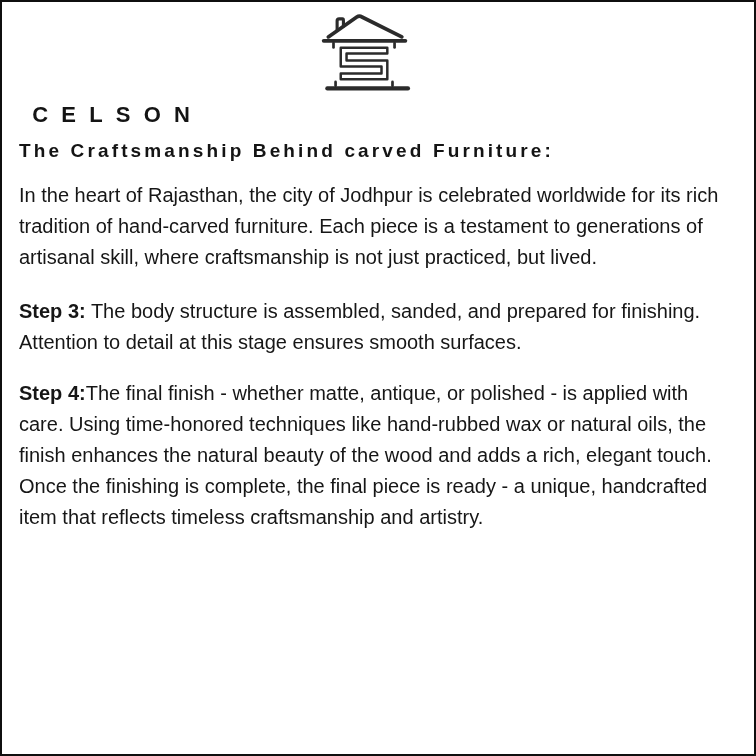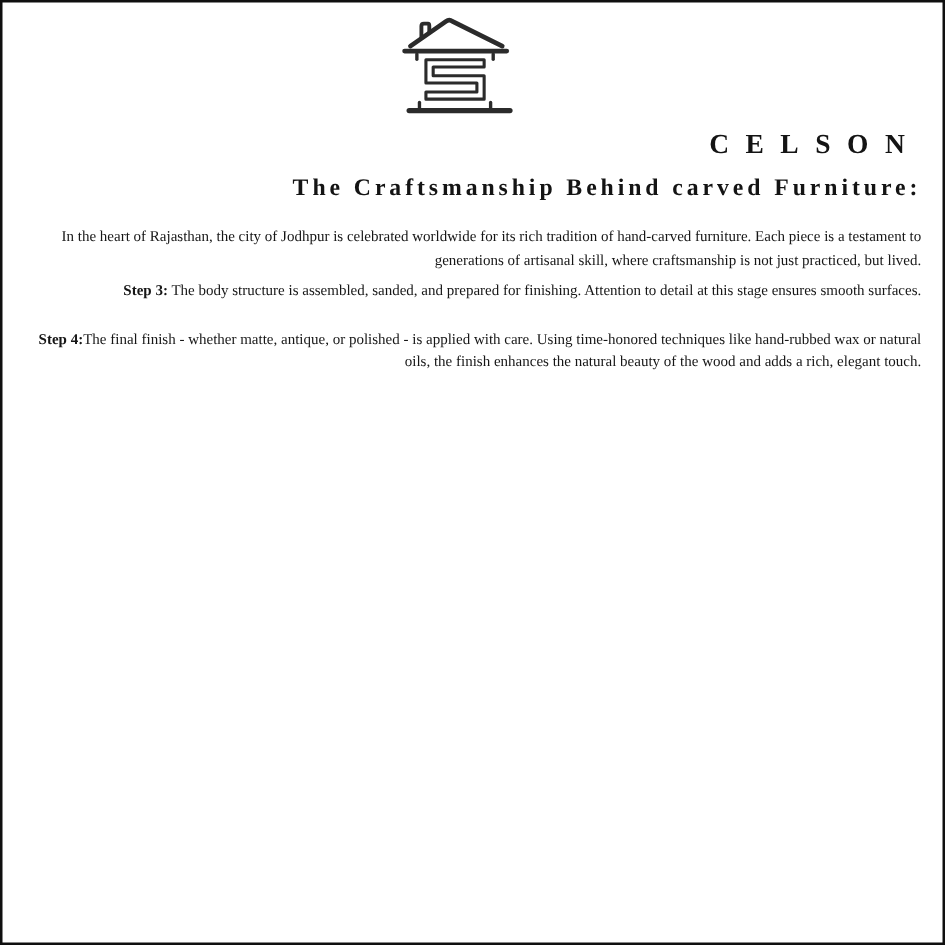--- a/index.html
+++ b/index.html
@@ -11,22 +11,21 @@
     border: 2px solid #0f0f0f;
     font-family: "Liberation Sans", sans-serif;
     color: #161616;
     overflow: hidden;
   }
   .page {
     box-sizing: border-box;
     width: 100%;
     height: 100%;
     padding: 6px 17px 14px;
-    text-align: right;
-    font-family: Liberation Serif, serif;
+    text-align: left;
   }
   .logo {
     display: block;
     margin: 2px auto 0;
   }
   .brand-name {
     font-weight: bold;
     font-size: 22px;
     letter-spacing: 0.60em;
     padding-left: 0.60em; 
@@ -34,28 +33,28 @@
     color: #141414;
   }
   .page-title {
     font-size: 19px;
     font-weight: bold;
     letter-spacing: 0.165em;
     margin: 12px 0 0;
     color: #141414;
   }
   p {
-    font-size: 12px;
+    font-size: 20px;
     line-height: 1.55;
     margin: 0;
   }
   .p-intro   { margin-top: 18px; }
   .p-step-1  { margin-top: 11px; }
   .p-step-2  { margin-top: 10px; }
-  .p-step-3  { margin-top: 6px;  }
+  .p-step-3  { margin-top: 23px;  }
   .p-step-4  { margin-top: 20px; }
   .p-closing { margin-top: 0;    }
   .step-label { font-weight: bold; }
 </style>
 </head>
 <body>
 
 <div class="page">
 
   <svg class="logo" viewBox="0 0 110 86" width="114" height="89" aria-hidden="true">
@@ -82,14 +81,15 @@
   <h1 class="page-title">The Craftsmanship Behind carved Furniture:</h1>
 
   <p class="p-intro">In the heart of Rajasthan, the city of Jodhpur is celebrated worldwide for its rich tradition of hand-carved furniture. Each piece is a testament to generations of artisanal skill, where craftsmanship is not just practiced, but lived.</p>
 
 
 
   <p class="p-step-3"><span class="step-label">Step 3:</span><span> The body structure is assembled, sanded, and prepared for finishing. Attention to detail at this stage ensures smooth surfaces.</span></p>
 
   <p class="p-step-4"><span class="step-label">Step 4:</span><span>The final finish - whether matte, antique, or polished - is applied with care. Using time-honored techniques like hand-rubbed wax or natural oils, the finish enhances the natural beauty of the wood and adds a rich, elegant touch.</span></p>
 
+  <p class="p-closing">Once the finishing is complete, the final piece is ready - a unique, handcrafted item that reflects timeless craftsmanship and artistry.</p>
 
 </div>
 
 </body></html>

